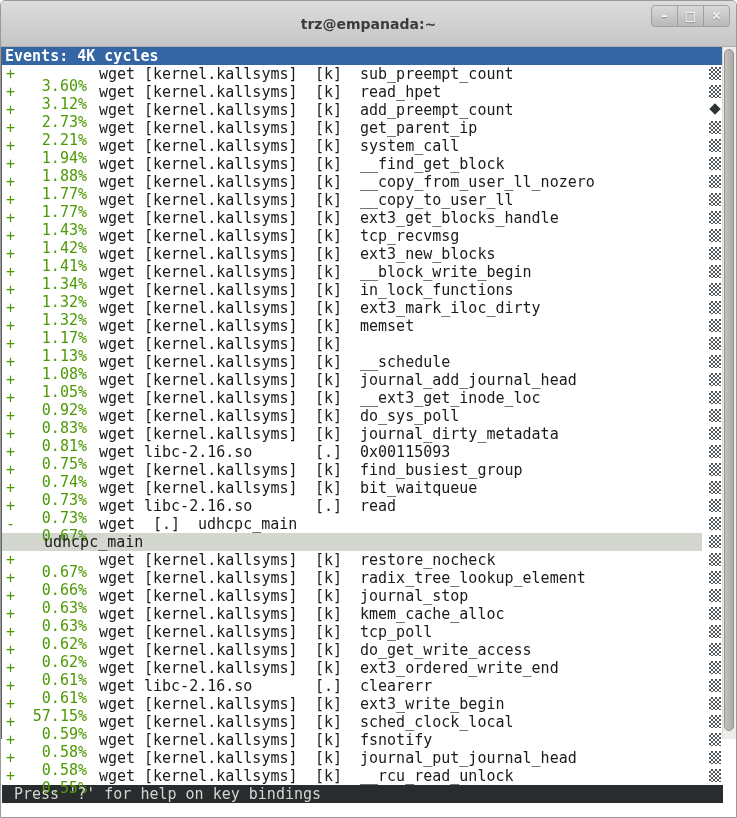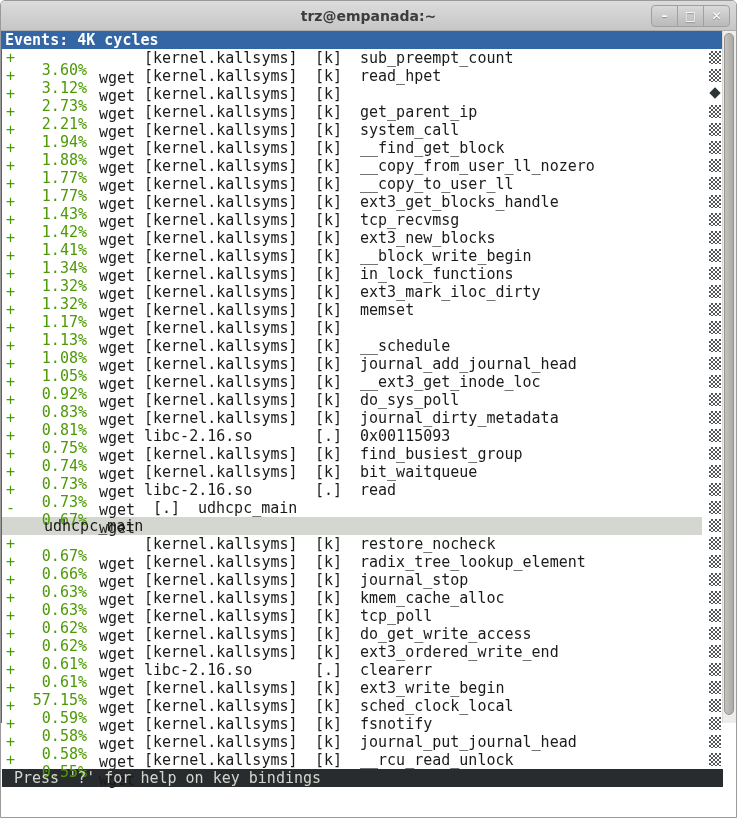--- a/index.html
+++ b/index.html
@@ -2,21 +2,21 @@
 <html style="--header-bg: #3465a4; --green: #4e9a06; --hl: #d3d7cf; --status-bg: #282c2e;"><head>
 <meta charset="utf-8">
 <style>
   :root{
     --header-bg:#3465a4; --green:#4e9a06; --hl:#d3d7cf; --status-bg:#282c2e;
   }
   *{box-sizing:border-box;}
   body{margin:0;width:737px;height:818px;font-family:"DejaVu Sans",sans-serif;background:#ffffff;}
   .window{width:737px;height:818px;border:1px solid #9a9a9a;border-radius:5px 5px 0 0;overflow:hidden;background:#fff;}
   
-  .titlebar{position:relative;height:30px;background:linear-gradient(#dcdcdc,#c6c6c6);
+  .titlebar{position:relative;height:46px;background:linear-gradient(#dcdcdc,#c6c6c6);
     border-bottom:1px solid #aeaeae;display:flex;align-items:center;justify-content:center;}
   .title{font-size:14px;font-weight:bold;color:#3c3c3c;}
   .winbtns{position:absolute;right:6px;top:4px;display:flex;}
   .winbtn{width:27px;height:22px;background:linear-gradient(#d9d9d9,#b9b9b9);border:1px solid #a0a0a0;
     margin-left:-1px;display:flex;align-items:center;justify-content:center;color:#fff;
     font-size:12px;font-weight:bold;text-shadow:0 1px 1px #8a8a8a;cursor:default;}
   .winbtn:first-child{border-radius:4px 0 0 4px;}
   .winbtn:last-child{border-radius:0 4px 4px 0;}
   
   .menubar{height:30px;background:#f2f1f0;display:flex;align-items:center;padding-left:4px;
@@ -24,21 +24,21 @@
   .menu-item{padding:4px 9px;}
   
   .term{position:relative;height:692px;background:#fff;border-left:1px solid #5e6368;
     font-family:"DejaVu Sans Mono",monospace;font-size:15px;line-height:18px;color:#1a1a1a;}
   .events-bar{width:721px;height:18px;background:var(--header-bg);color:#fff;font-weight:bold;padding-left:3px;white-space:pre;}
   .rows{width:721px;}
   .row{display:flex;height:18px;white-space:pre;align-items:flex-start;}
   .row.child{background:linear-gradient(to right,var(--hl) 0,var(--hl) 700px,#fff 700px);}
   .m{width:9px;margin-left:4px;color:var(--green);}
   .pct{width:72px;text-align:right;color:var(--green);margin-top:12px;}
-  .cmd{margin-left:12px;width:36px;margin-top:20px;}
+  .cmd{margin-left:12px;width:36px;}
   .dso{margin-left:9px;width:153px;}
   .typ{margin-left:18px;width:27px;}
   .sym{margin-left:18px;}
   .child .sym{margin-left:42px;}
   .scrollcell{margin-left:auto;margin-right:2px;width:12px;height:13px;margin-top:2px;flex:none;}
   .checker{background-color:#fff;
     background-image:linear-gradient(45deg,#51565b 25%,transparent 25%,transparent 75%,#51565b 75%),
                      linear-gradient(45deg,#51565b 25%,transparent 25%,transparent 75%,#51565b 75%);
     background-size:4px 4px;background-position:0 0,2px 2px;}
   .diamond{position:relative;}
@@ -91,20 +91,21 @@
     <span class="typ">[k]</span>
     <span class="sym">read_hpet</span>
     <span class="scrollcell checker"></span>
   </div>
         <div class="row">
     <span class="m">+</span>
     <span class="pct">2.73%</span>
     <span class="cmd">wget</span>
     <span class="dso">[kernel.kallsyms]</span>
     <span class="typ">[k]</span>
+    <span class="sym">add_preempt_count</span>
     <span class="scrollcell diamond"></span>
   </div>
         <div class="row">
     <span class="m">+</span>
     <span class="pct">2.21%</span>
     <span class="cmd">wget</span>
     <span class="dso">[kernel.kallsyms]</span>
     <span class="typ">[k]</span>
     <span class="sym">get_parent_ip</span>
     <span class="scrollcell checker"></span>

